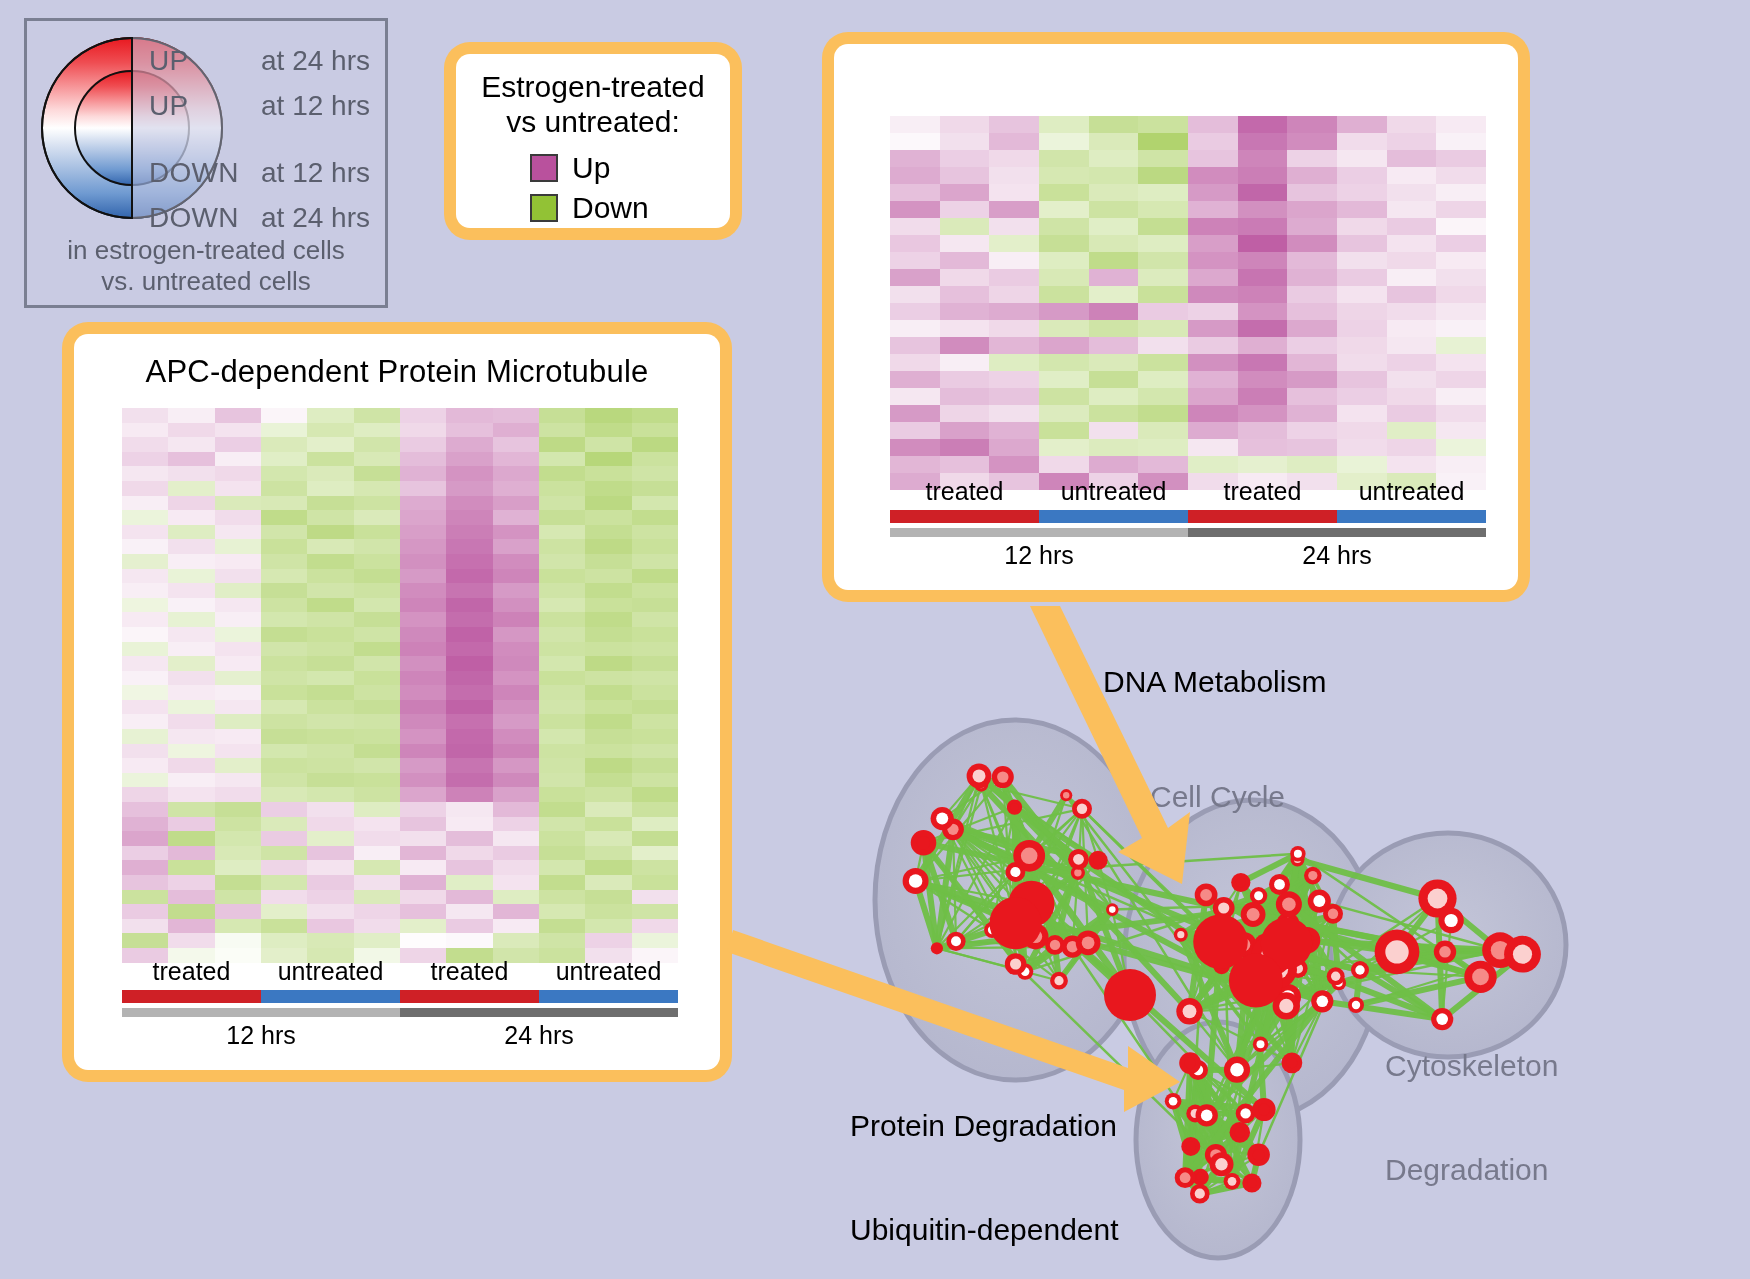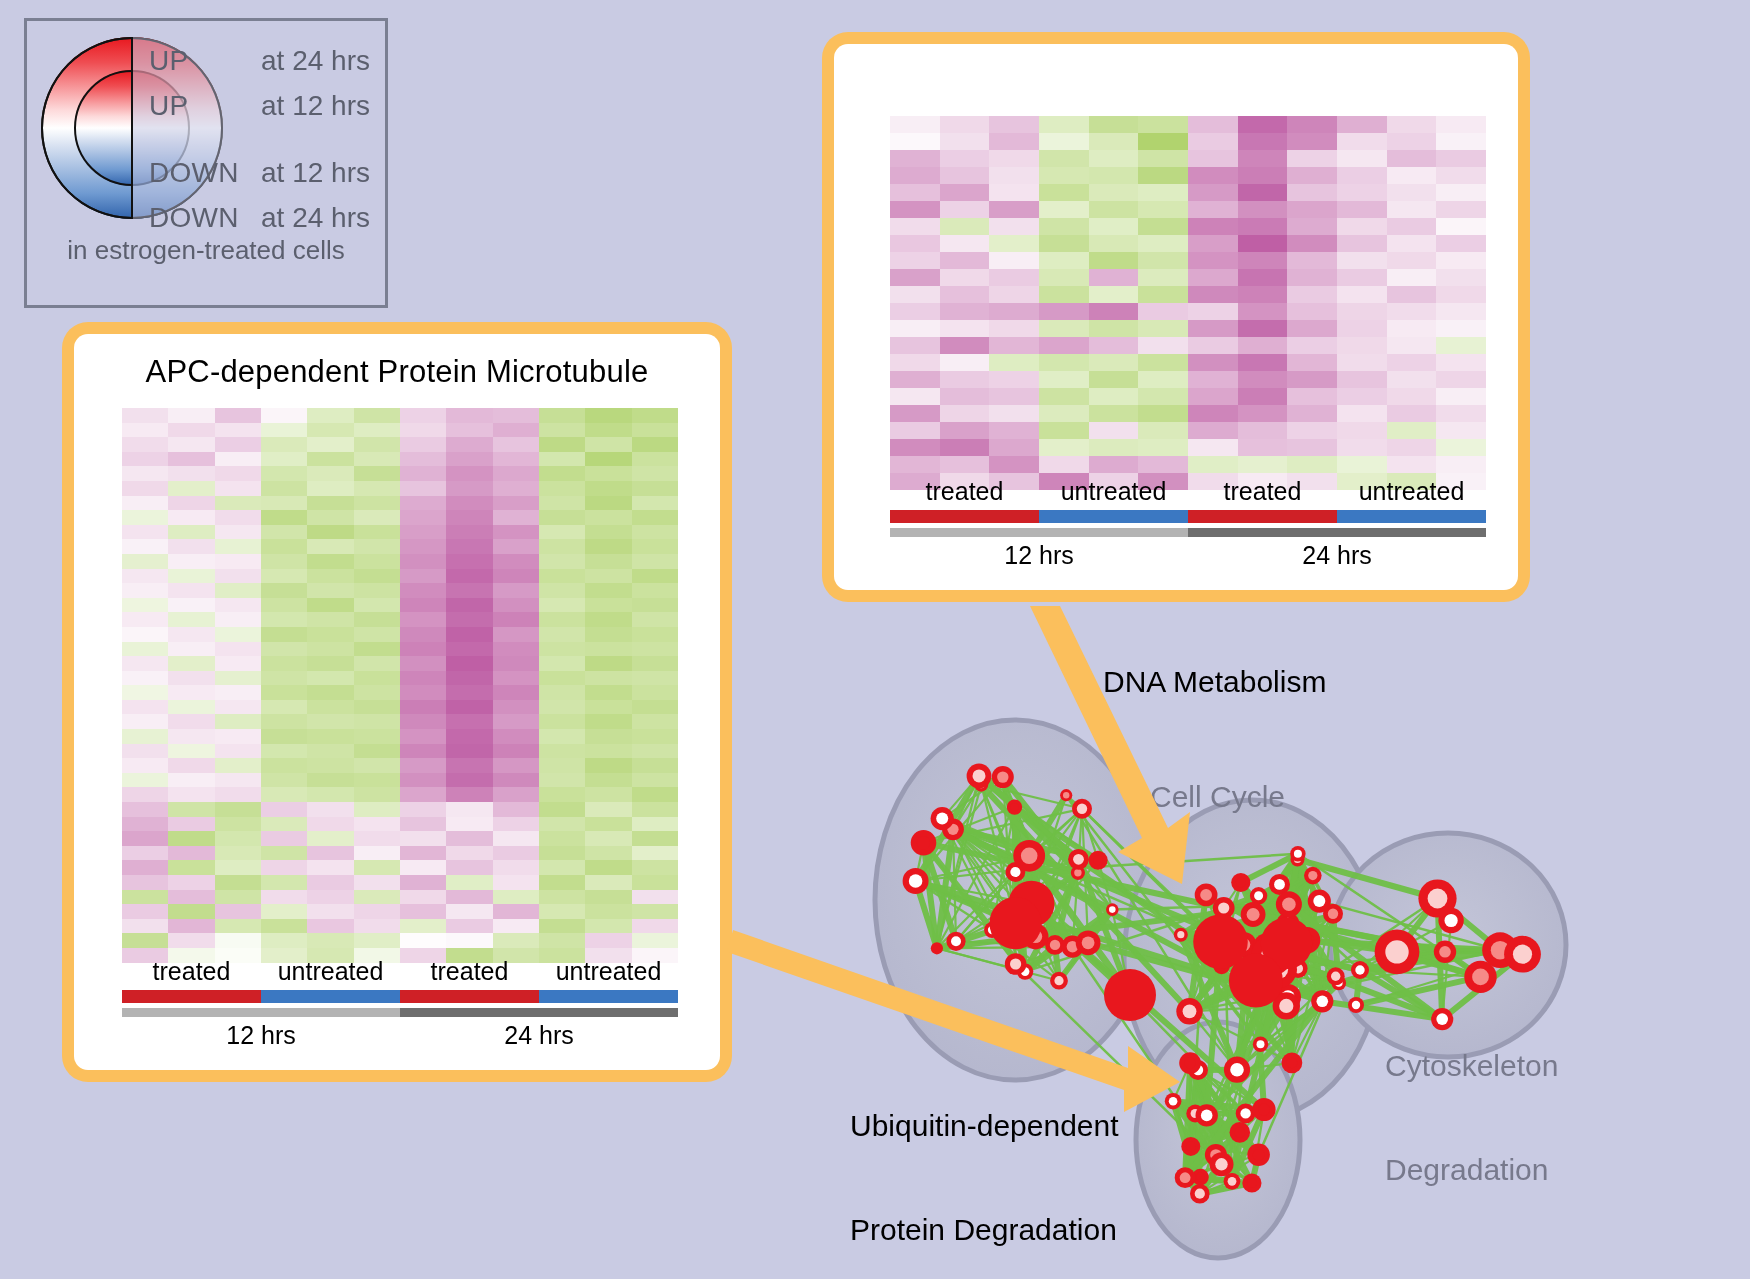--- a/index.html
+++ b/index.html
@@ -145,23 +145,42 @@
         <div class="k">DOWN</div>
         <div class="v">at 12 hrs</div>
       </div>
       <div class="cb-row dn">
         <div class="k">DOWN</div>
         <div class="v">at 24 hrs</div>
       </div>
     </div>
     <div class="cb-caption">
       <div>in estrogen-treated cells</div>
+      <div>vs. untreated cells</div>
     </div>
   </div>
 
+  <div class="opanel" id="updown-legend">
+    <div class="inner">
+      <div class="ud-title">
+        <div>Estrogen-treated</div>
+        <div>vs untreated:</div>
+      </div>
+      <div class="ud-items">
+        <div class="ud-item">
+          <div class="sw up"></div>
+          <span>Up</span>
+        </div>
+        <div class="ud-item">
+          <div class="sw down"></div>
+          <span>Down</span>
+        </div>
+      </div>
+    </div>
+  </div>
 
   <div class="opanel" id="rep-panel">
     <div class="inner">
       <div id="rep-hm-mount" style="position:absolute;left:56px;top:72px;width:596px;">
           <div class="hm" style="grid-template-columns: repeat(12, 1fr); grid-auto-rows: 17px;">
             <div style="background: rgb(248, 238, 245);"></div>
             <div style="background: rgb(240, 217, 233);"></div>
             <div style="background: rgb(231, 196, 222);"></div>
             <div style="background: rgb(222, 237, 194);"></div>
             <div style="background: rgb(198, 223, 150);"></div>
@@ -1790,22 +1809,22 @@
     </svg>
   </div>
 
   <div class="netlabel" id="lbl-dna">DNA Metabolism</div>
   <div class="netlabel" id="lbl-cc">Cell Cycle</div>
   <div class="netlabel" id="lbl-mt">
     <div>Cytoskeleton</div>
     <div>Degradation</div>
   </div>
   <div class="netlabel" id="lbl-ubq">
+    <div>Protein Degradation</div>
     <div>Ubiquitin-dependent</div>
-    <div>Protein Degradation</div>
   </div>
 
   <svg id="arrows" viewBox="0 0 1750 1279">
     <path d="M1030 606 L1060 606 L1168 828 L1190 812 L1182 884 L1118 852 L1142 838 Z" fill="#fbbf5c"></path>
     <path d="M733 930 L1128 1068 L1128 1046 L1180 1082 L1124 1112 L1124 1090 L727 952 Z" fill="#fbbf5c"></path>
   </svg>
 
 </div>
 
 </body></html>

